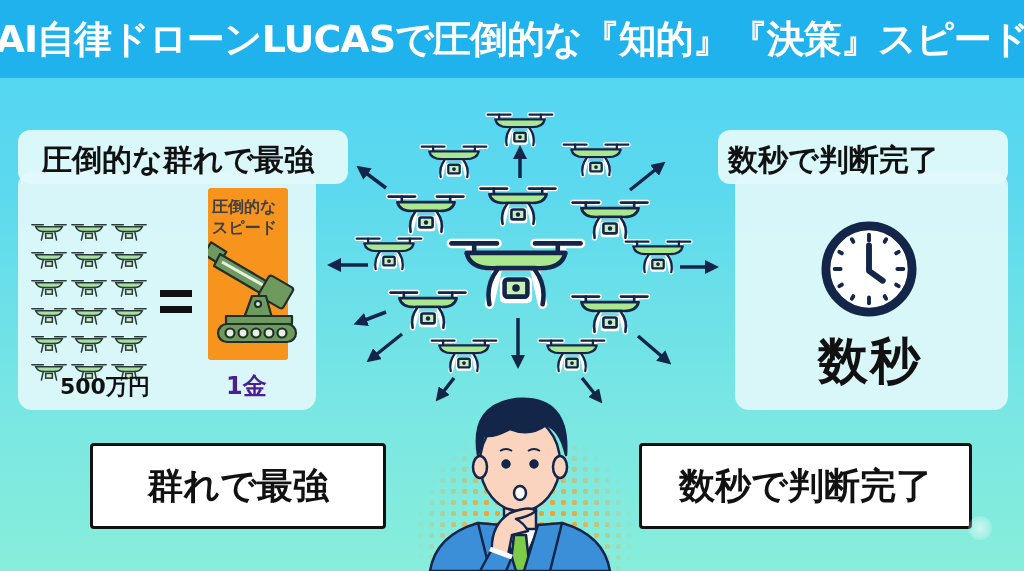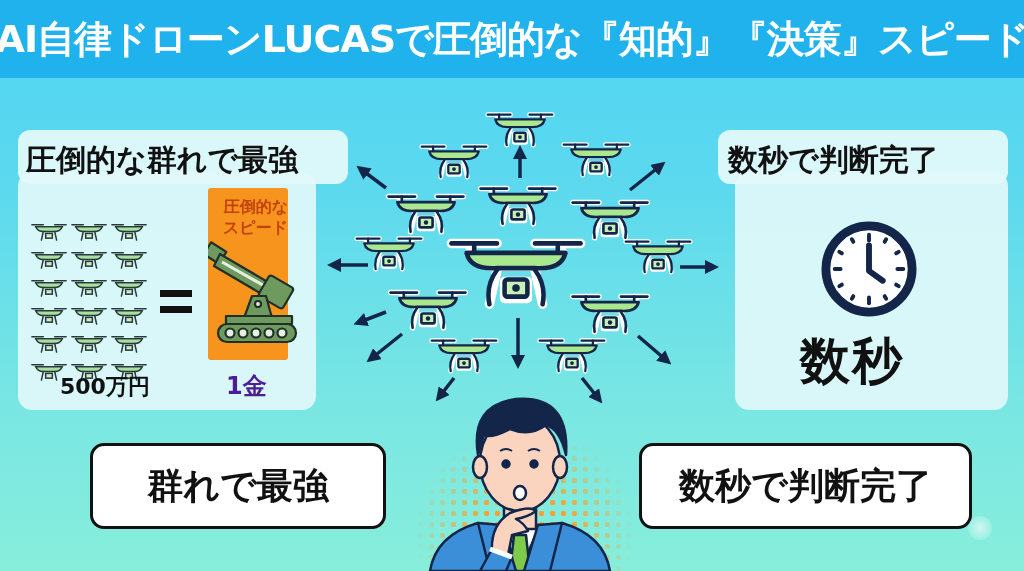--- a/index.html
+++ b/index.html
@@ -22,67 +22,67 @@
       position: absolute; background: rgba(226, 249, 250, 0.92);
       border-radius: 14px;
     }
     .panel-left { left: 18px; top: 172px; width: 298px; height: 238px; }
     .panel-right { left: 735px; top: 172px; width: 273px; height: 238px; }
     .panel-tab {
       position: absolute; background: rgba(226, 249, 250, 0.95);
       border-radius: 12px; font-weight: bold; color: #111;
       white-space: nowrap;
     }
-    .tab-left { left: 18px; top: 130px; width: 330px; height: 54px; font-size: 30px; padding: 10px 10px 0 8px; }
+    .tab-left { left: 18px; top: 130px; width: 330px; height: 54px; font-size: 30px; padding: 10px 10px 0 24px; }
     .tab-right { left: 718px; top: 130px; width: 290px; height: 54px; font-size: 30px; padding: 10px 0 0 10px; }
 
     .drone-grid {
       position: absolute; left: 30px; top: 222px; width: 120px;
       display: grid; grid-template-columns: repeat(3, 38px); gap: 5px 2px;
     }
     .mini-drone { width: 38px; height: 19px; }
     .equals {
       position: absolute; left: 160px; top: 290px; width: 32px; height: 24px;
     }
     .equals div { height: 7px; background: #111; margin-bottom: 9px; }
     .cost-box {
       position: absolute; left: 208px; top: 188px; width: 80px; height: 172px;
       background: #f7941d; border-radius: 3px;
     }
     .cost-label {
       position: absolute; left: 212px; top: 196px; width: 76px;
-      font-weight: bold; font-size: 16px; color: #c2410c; line-height: 21px; text-align: right;
+      font-weight: bold; font-size: 16px; color: #404040; line-height: 21px;
     }
     .tank { position: absolute; left: 208px; top: 240px; width: 90px; height: 110px; }
     .price-drones {
       position: absolute; left: 36px; top: 372px; font-size: 22px; font-weight: bold; color: #111; margin-left: 24px;
     }
     .price-tank {
       position: absolute; left: 226px; top: 370px; font-size: 24px; font-weight: bold; color: #4c1d95;
     }
 
     .clock { position: absolute; left: 820px; top: 220px; width: 98px; height: 98px; }
     .big-seconds {
-      position: absolute; left: 800px; top: 328px; width: 140px; text-align: left;
+      position: absolute; left: 800px; top: 328px; width: 140px; text-align: center;
       font-size: 50px; font-weight: bold; color: #111; letter-spacing: 2px;
     }
 
     .swarm { position: absolute; left: 320px; top: 100px; width: 400px; height: 320px; }
 
     .halftone {
       position: absolute; left: 415px; top: 420px; width: 220px; height: 151px;
       background-image: radial-gradient(circle, #f5a234 2.6px, transparent 3px);
       background-size: 11px 11px;
       -webkit-mask-image: radial-gradient(ellipse 50% 70% at 50% 75%, #000 40%, transparent 100%);
       mask-image: radial-gradient(ellipse 50% 70% at 50% 75%, #000 40%, transparent 100%);
     }
     .person { position: absolute; left: 420px; top: 385px; width: 200px; height: 186px; }
 
     .callout {
-      position: absolute; background: #ffffff; border: 3px solid #111; border-radius: 14px;
+      position: absolute; background: #ffffff; border: 3px solid #111; border-radius: 4px;
       display: flex; align-items: center; justify-content: center;
       font-weight: bold; color: #111; white-space: nowrap;
     }
     .callout-left { left: 90px; top: 443px; width: 296px; height: 86px; font-size: 36px; }
     .callout-right { left: 639px; top: 443px; width: 333px; height: 86px; font-size: 36px; }
     .corner-dot {
       position: absolute; left: 968px; top: 516px; width: 24px; height: 24px;
       border-radius: 50%; background: radial-gradient(circle, rgba(255,255,255,0.6), rgba(255,255,255,0));
     }
   </style>

